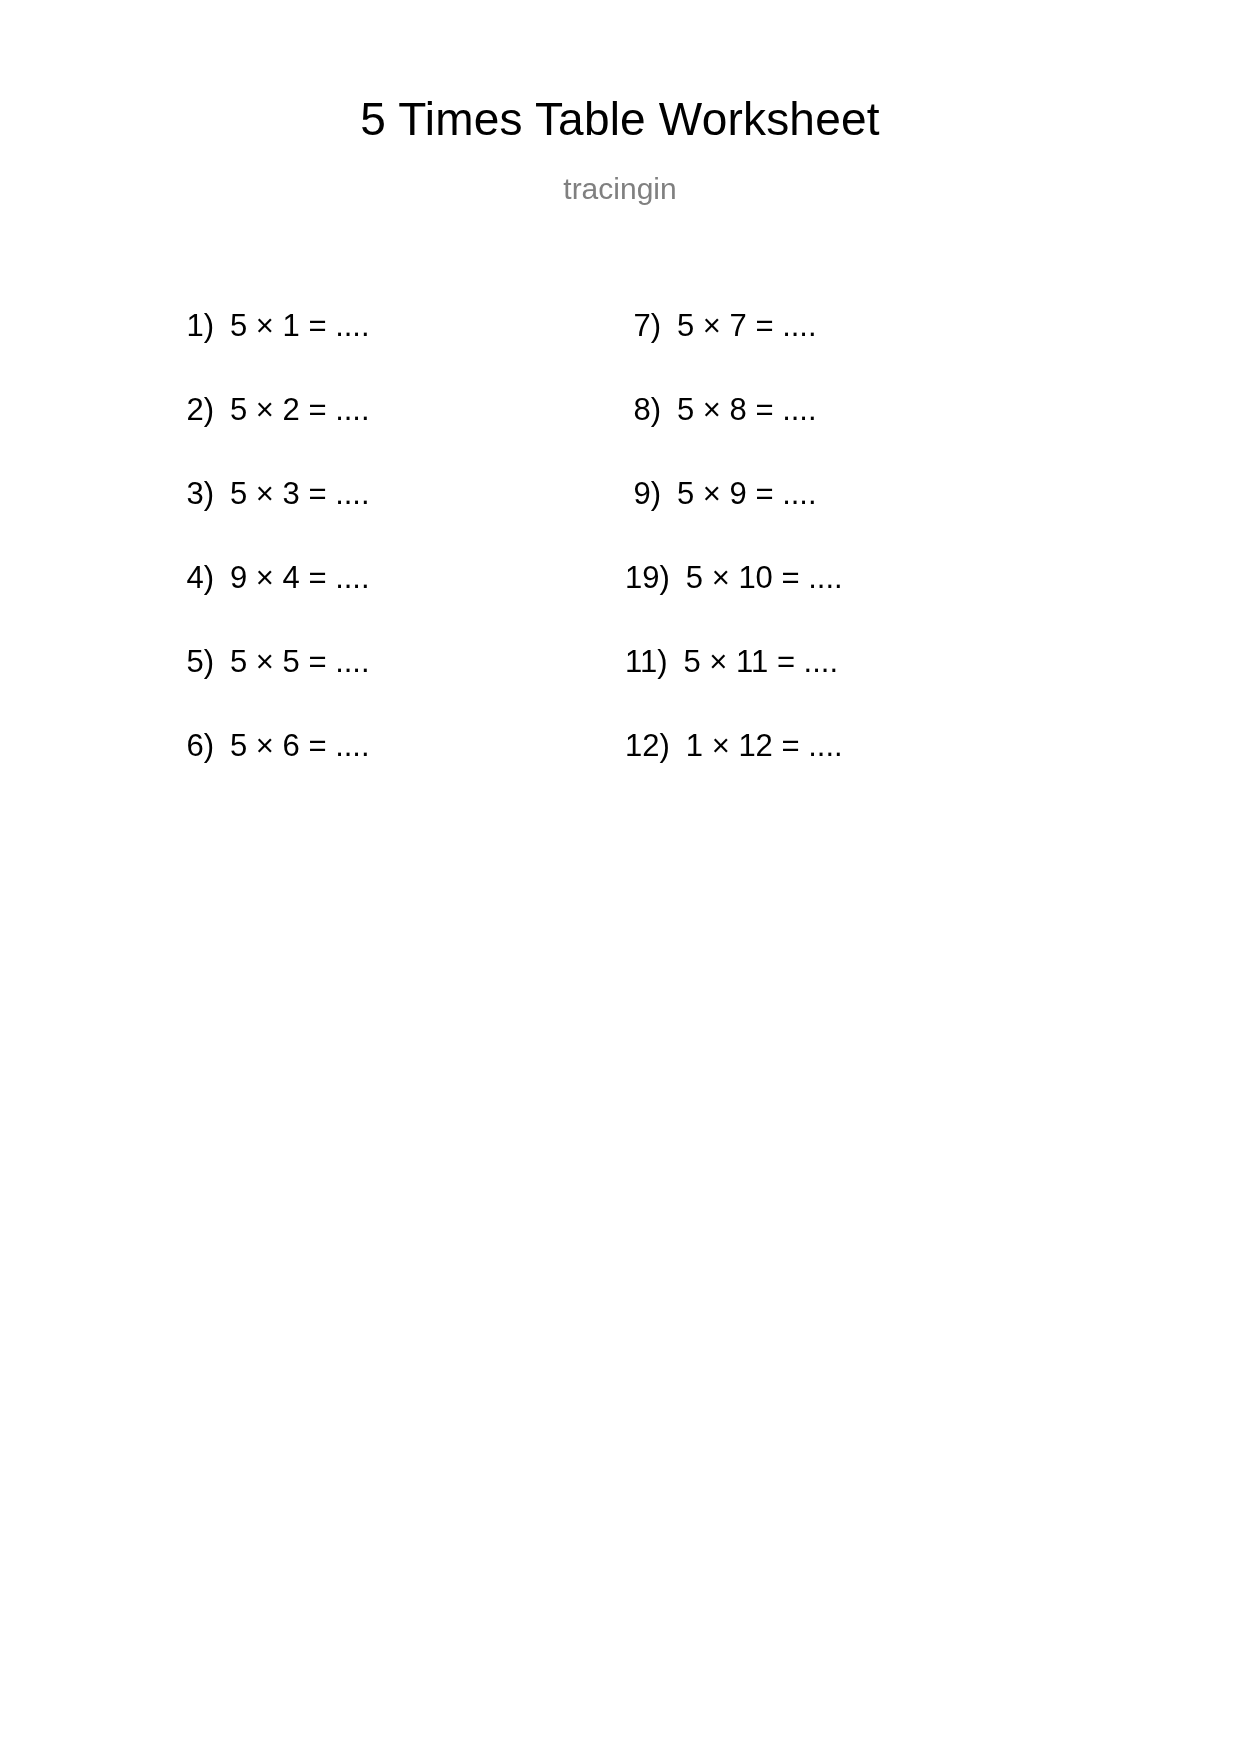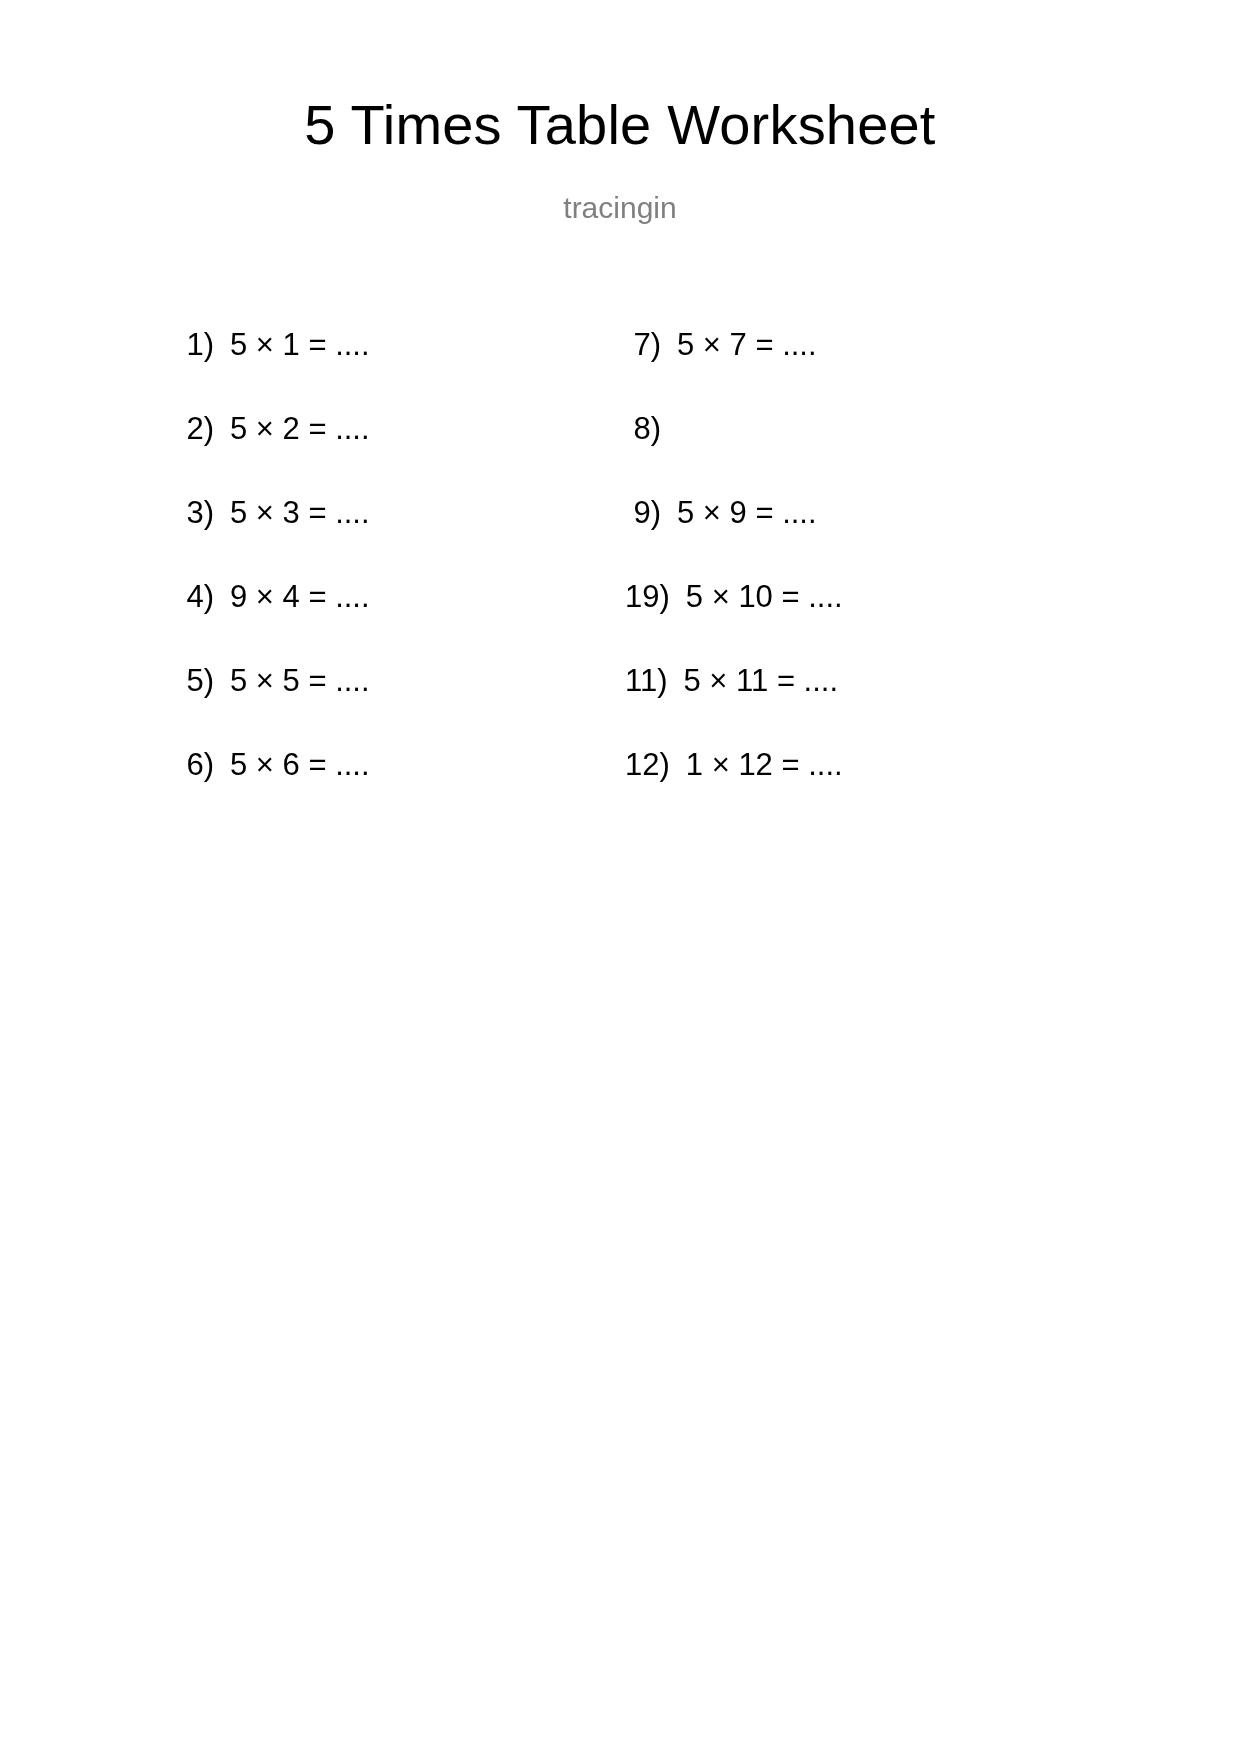--- a/index.html
+++ b/index.html
@@ -16,33 +16,33 @@
     overflow: hidden;
   }
   .page {
     width: 1240px;
     height: 1754px;
     position: relative;
     box-sizing: border-box;
   }
   .title {
     text-align: center;
-    font-size: 56px;
+    font-size: 46px;
     font-weight: 400;
     color: #000000;
     margin: 0;
     padding-top: 92px;
     letter-spacing: 0.2px;
   }
   .subtitle {
     text-align: center;
     font-size: 30px;
     font-weight: 400;
     color: #808080;
-    margin: 12px;
+    margin: 4px;
     padding-top: 22px;
   }
   .problems {
     margin-top: 78px;
     padding-left: 178px;
     display: flex;
     flex-direction: row;
     align-items: flex-start;
   }
   .col {
@@ -111,20 +111,21 @@
       </div>
     </div>
 
     <div class="col col-right">
       <div class="problem">
         <span class="num">7)</span>
         <span class="expr">5 × 7 = ....</span>
       </div>
       <div class="problem">
         <span class="num">8)</span>
+        <span class="expr">5 × 8 = ....</span>
       </div>
       <div class="problem">
         <span class="num">9)</span>
         <span class="expr">5 × 9 = ....</span>
       </div>
       <div class="problem">
         <span class="num">19)</span>
         <span class="expr">5 × 10 = ....</span>
       </div>
       <div class="problem">

